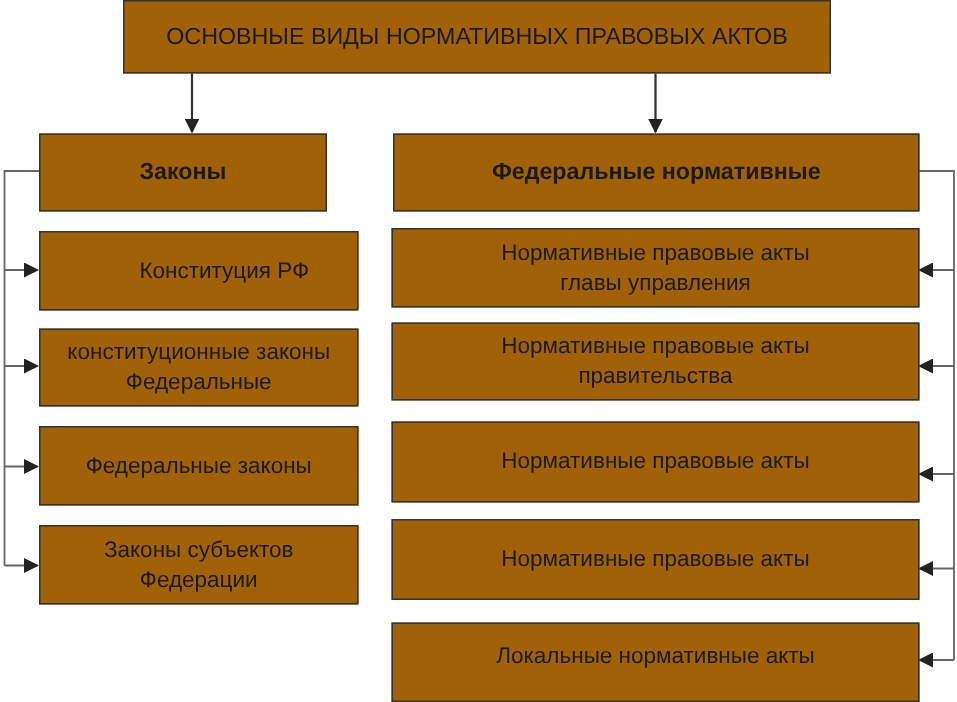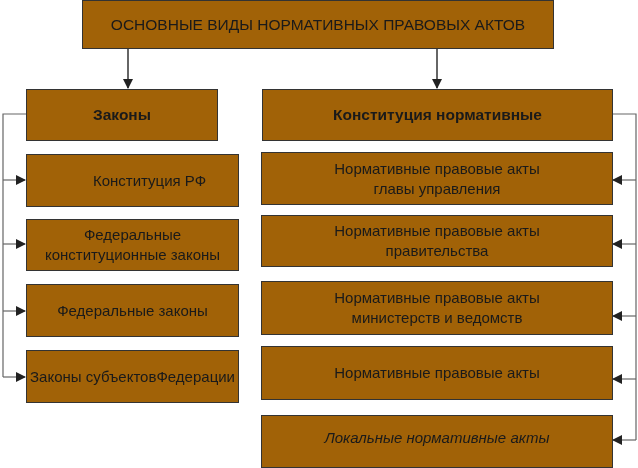--- a/index.html
+++ b/index.html
@@ -39,48 +39,47 @@
 
 <div class="box title" style="left:82px;top:0;width:472px;height:49px;">
   <span>ОСНОВНЫЕ ВИДЫ НОРМАТИВНЫХ ПРАВОВЫХ АКТОВ</span>
 </div>
 
 <div class="box bold" style="left:26px;top:89px;width:192px;height:52px;">
   <span>Законы</span>
 </div>
 
 <div class="box bold" style="left:262px;top:89px;width:351px;height:52px;flex-direction:column;">
-  <span>Конституция нормативные</span>
+  <span>Федеральные нормативные</span>
 </div>
 
 <div class="box" style="left:26px;top:154px;width:213px;height:53px;padding-left:34px;">
   <span>Конституция РФ</span>
 </div>
 <div class="box" style="left:26px;top:219px;width:213px;height:52px;flex-direction:column;">
+  <span>конституционные законы</span>
   <span>Федеральные</span>
-  <span>конституционные законы</span>
 </div>
 <div class="box" style="left:26px;top:284px;width:213px;height:53px;text-align:center;">
   <span>Федеральные законы</span>
 </div>
-<div class="box" style="left:26px;top:350px;width:213px;height:53px;">
+<div class="box" style="left:26px;top:350px;width:213px;height:53px;flex-direction:column;">
   <span>Законы субъектов</span>
   <span>Федерации</span>
 </div>
 
 <div class="box" style="left:261px;top:152px;width:352px;height:53px;flex-direction:column;">
   <span>Нормативные правовые акты</span>
   <span>главы управления</span>
 </div>
 <div class="box" style="left:261px;top:215px;width:352px;height:52px;flex-direction:column;">
   <span>Нормативные правовые акты</span>
   <span>правительства</span>
 </div>
 <div class="box" style="left:261px;top:281px;width:352px;height:54px;flex-direction:column;">
   <span>Нормативные правовые акты</span>
-  <span>министерств и ведомств</span>
 </div>
 <div class="box" style="left:261px;top:346px;width:352px;height:54px;flex-direction:column;">
   <span>Нормативные правовые акты</span>
 </div>
-<div class="box" style="left:261px;top:415px;width:352px;height:53px;align-items:flex-start;padding-top:12px;font-style:italic;">
+<div class="box" style="left:261px;top:415px;width:352px;height:53px;align-items:flex-start;padding-top:12px;">
   <span>Локальные нормативные акты</span>
 </div>
 
 </body></html>

